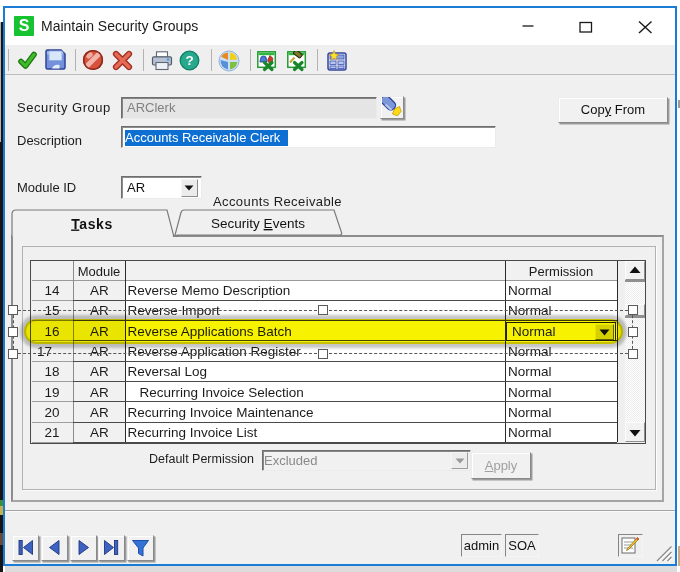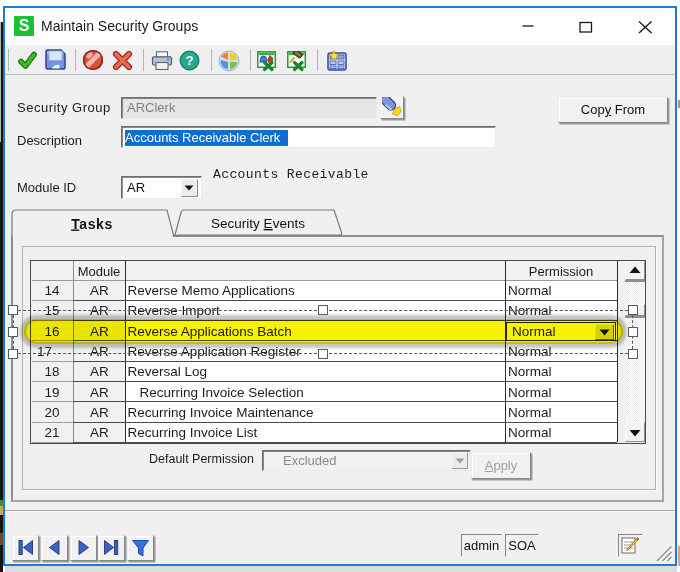--- a/index.html
+++ b/index.html
@@ -120,21 +120,21 @@
 <div class="lbl" style="left:17px;top:133px;">Description</div>
 <div class="abs sunken" style="left:121px;top:126px;width:375px;height:22px;background:#ffffff;"></div>
 <div class="abs" style="left:125px;top:130px;width:163px;height:16px;background:#0e6fd2;color:#ffffff;font-size:13px;line-height:16px;white-space:nowrap;overflow:hidden;">Accounts Receivable Clerk</div>
 
 <div class="lbl" style="left:17px;top:180px;">Module ID</div>
 <div class="abs sunken" style="left:121px;top:176px;width:81px;height:23px;background:#ffffff;font-size:13px;color:#111;line-height:21px;padding-left:5px;">AR</div>
 <div class="abs" style="left:181px;top:179px;width:17px;height:18px;background:#ececec;border:1px solid #9a9a9a;border-color:#f5f5f5 #8d8d8d #8d8d8d #f5f5f5;"></div>
 <svg class="abs" style="left:184px;top:185px;" width="10" height="6" viewBox="0 0 10 6">
       <polygon points="0.5,0.5 9.5,0.5 5,5.5" fill="#111"></polygon>
     </svg>
-<div class="lbl" style="left:213px;top:167px;letter-spacing:0.4px;font-family:Liberation Mono, monospace;">Accounts Receivable</div>
+<div class="lbl" style="left:213px;top:194px;letter-spacing:0.4px;">Accounts Receivable</div>
 
 <div class="abs" style="left:11px;top:235px;width:653px;height:267px;background:#f0f0f0;border:2px solid #909090;border-color:#8d8d8d #a5a5a5 #a5a5a5 #8d8d8d;"></div>
 <div class="abs" style="left:22px;top:246px;width:634px;height:244px;border:1px solid #b2b2b2;box-shadow:1px 1px 0 #fdfdfd;"></div>
 
 <svg class="abs" style="left:10px;top:208px;" width="336" height="29" viewBox="0 0 336 29">
   <path d="M2,29 L2,6 Q2,2 6,2 L157,2 L163.5,27 L163.5,29" fill="#f0f0f0" stroke="#7a7a7a" stroke-width="1.2"></path>
   <path d="M167,29 L165,27 L171,4.5 Q171.7,2 174,2 L324,2 L331.5,24.5 Q332.3,27 329.5,27 L167,27 Z" fill="#f0f0f0" stroke="#7a7a7a" stroke-width="1.2"></path>
   <text x="82" y="20.5" font-size="14" letter-spacing="0.6" font-weight="bold" fill="#111" text-anchor="middle" font-family="Liberation Sans"><tspan text-decoration="underline">T</tspan>asks</text>
   <text x="248" y="20" font-size="13.5" fill="#111" text-anchor="middle" font-family="Liberation Sans">Security <tspan text-decoration="underline">E</tspan>vents</text>
 </svg>
@@ -154,21 +154,21 @@
 <div class="abs" style="left:616.5px;top:261px;width:1.5px;height:181px;background:#2a2a2a;"></div>
 
 <div class="lbl" style="left:73px;top:264px;width:52px;text-align:center;">Module</div>
 <div class="lbl" style="left:505px;top:264px;width:112px;text-align:center;">Permission</div>
 
 <div id="rows">
 <div class="abs" style="left:31.5px;top:299.8px;width:41.5px;height:1px;background:#9f9f9f;"></div>
 <div class="abs" style="left:73px;top:299.8px;width:544px;height:1px;background:#4a4a4a;"></div>
 <div class="lbl" style="left:31.5px;top:283.0px;width:41px;text-align:center;font-size:13.5px;">14</div>
 <div class="lbl" style="left:74px;top:283.0px;width:51px;text-align:center;font-size:13.5px;">AR</div>
-<div class="lbl" style="left:127.5px;top:283.0px;font-size:13.5px;">Reverse Memo Applications</div>
+<div class="lbl" style="left:127.5px;top:283.0px;font-size:13.5px;">Reverse Memo Description</div>
 <div class="lbl" style="left:508px;top:283.0px;font-size:13.5px;">Normal</div>
 <div class="abs" style="left:31.5px;top:320.1px;width:41.5px;height:1px;background:#9f9f9f;"></div>
 <div class="abs" style="left:73px;top:320.1px;width:544px;height:1px;background:#4a4a4a;"></div>
 <div class="lbl" style="left:31.5px;top:303.3px;width:41px;text-align:center;font-size:13.5px;">15</div>
 <div class="lbl" style="left:74px;top:303.3px;width:51px;text-align:center;font-size:13.5px;">AR</div>
 <div class="lbl" style="left:127.5px;top:303.3px;font-size:13.5px;">Reverse Import</div>
 <div class="lbl" style="left:508px;top:303.3px;font-size:13.5px;">Normal</div>
 <div class="abs" style="left:31.5px;top:340.40000000000003px;width:41.5px;height:1px;background:#9f9f9f;"></div>
 <div class="abs" style="left:73px;top:340.40000000000003px;width:544px;height:1px;background:#4a4a4a;"></div>
 <div class="lbl" style="left:31.5px;top:323.6px;width:41px;text-align:center;font-size:13.5px;">16</div>
@@ -230,21 +230,21 @@
 <div class="abs" style="left:8px;top:305px;width:10px;height:10px;background:#fff;border:1px solid #5a5a5a;"></div>
 <div class="abs" style="left:318px;top:305px;width:10px;height:10px;background:#fff;border:1px solid #5a5a5a;"></div>
 <div class="abs" style="left:628px;top:305px;width:10px;height:10px;background:#fff;border:1px solid #5a5a5a;"></div>
 <div class="abs" style="left:8px;top:326.5px;width:10px;height:10px;background:#fff;border:1px solid #5a5a5a;"></div>
 <div class="abs" style="left:628px;top:326.5px;width:10px;height:10px;background:#fff;border:1px solid #5a5a5a;"></div>
 <div class="abs" style="left:8px;top:348.5px;width:10px;height:10px;background:#fff;border:1px solid #5a5a5a;"></div>
 <div class="abs" style="left:318px;top:348.5px;width:10px;height:10px;background:#fff;border:1px solid #5a5a5a;"></div>
 <div class="abs" style="left:628px;top:348.5px;width:10px;height:10px;background:#fff;border:1px solid #5a5a5a;"></div>
 
 <div class="lbl" style="left:149px;top:452px;font-size:12.5px;">Default Permission</div>
-<div class="abs sunken" style="left:262px;top:450px;width:209px;height:21px;background:#f1f1f1;font-size:13px;color:#8a8a8a;line-height:19px;padding-left:20px;">Excluded</div>
+<div class="abs sunken" style="left:262px;top:450px;width:209px;height:21px;background:#f1f1f1;font-size:13px;color:#8a8a8a;line-height:19px;padding-left:1px;">Excluded</div>
 <div class="abs" style="left:451px;top:452px;width:17px;height:17px;background:#ececec;border:1px solid;border-color:#f5f5f5 #9d9d9d #9d9d9d #f5f5f5;"></div>
 <svg class="abs" style="left:455px;top:458px;" width="10" height="6" viewBox="0 0 10 6">
       <polygon points="0.5,0.5 9.5,0.5 5,5.5" fill="#9a9a9a"></polygon>
     </svg>
 <div class="abs btn3d" style="left:471px;top:452px;width:60px;height:27px;font-size:13px;color:#a0a0a0;text-align:center;line-height:25px;"><span style="text-decoration:underline;">A</span>pply</div>
 
 <div class="abs" style="left:5px;top:510px;width:670px;height:1px;background:#a4a4a4;box-shadow:0 1px 0 #fafafa;"></div>
 
 <div id="nav">
 <div class="abs btn3d" style="left:12px;top:535px;width:27px;height:26px;"></div>

